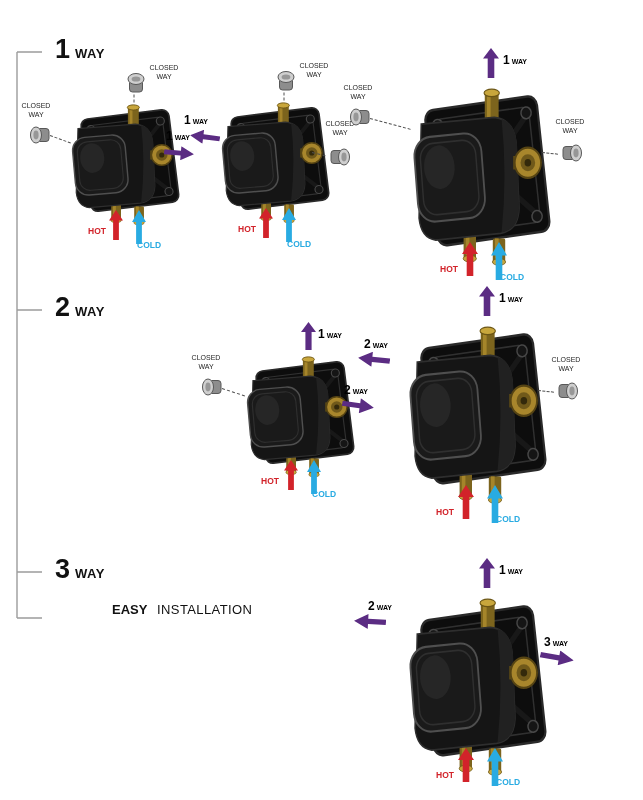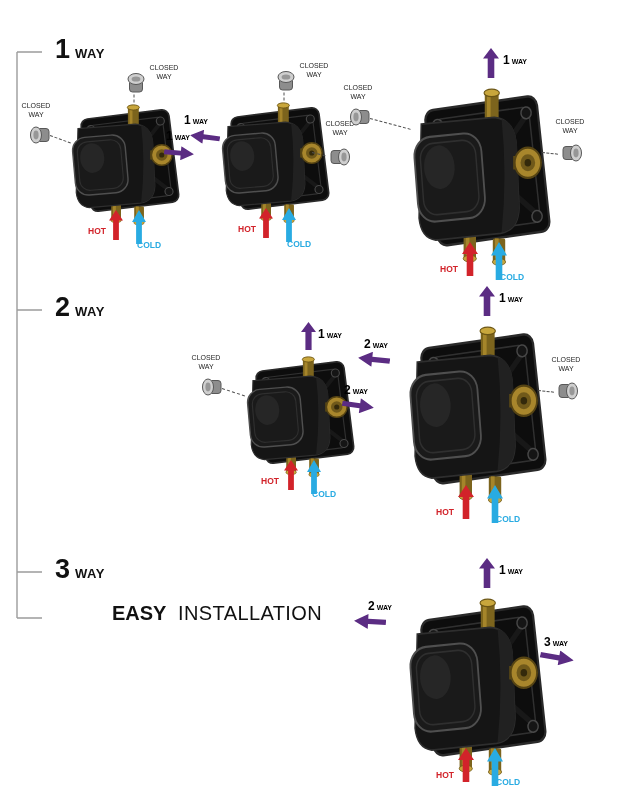--- a/index.html
+++ b/index.html
@@ -7,21 +7,21 @@
   body{font-family:"Liberation Sans",sans-serif;color:#111}
   #canvas{position:relative;width:643px;height:800px;background:#fff;overflow:hidden}
 
   .bracket{position:absolute;left:0;top:0;pointer-events:none}
   .bracket path{stroke:var(--bracket_line,#9c9c9c);stroke-width:1.4;fill:none}
 
   .sec{position:absolute;display:flex;align-items:baseline;color:#111;white-space:nowrap}
   .sec .num{font-size:27px;font-weight:700;line-height:1}
   .sec .word{font-size:13px;font-weight:700;margin-left:5px;letter-spacing:.5px}
 
-  .caption{position:absolute;font-size:20px;color:#111;white-space:nowrap}
+  .caption{position:absolute;font-size:13px;color:#111;white-space:nowrap}
   .caption .b{font-weight:700}
   .caption .r{font-weight:400;margin-left:6px;letter-spacing:.4px}
 
   .closed-label{position:absolute;display:flex;flex-direction:column;align-items:center;
     font-size:7px;font-weight:500;line-height:1.25;color:#222;text-align:center}
 
   .way-label{position:absolute;display:flex;align-items:baseline;color:#000;white-space:nowrap}
   .way-label .wn{font-size:12px;font-weight:700;line-height:1}
   .way-label .ww{font-size:7px;font-weight:700;margin-left:2px}
 

